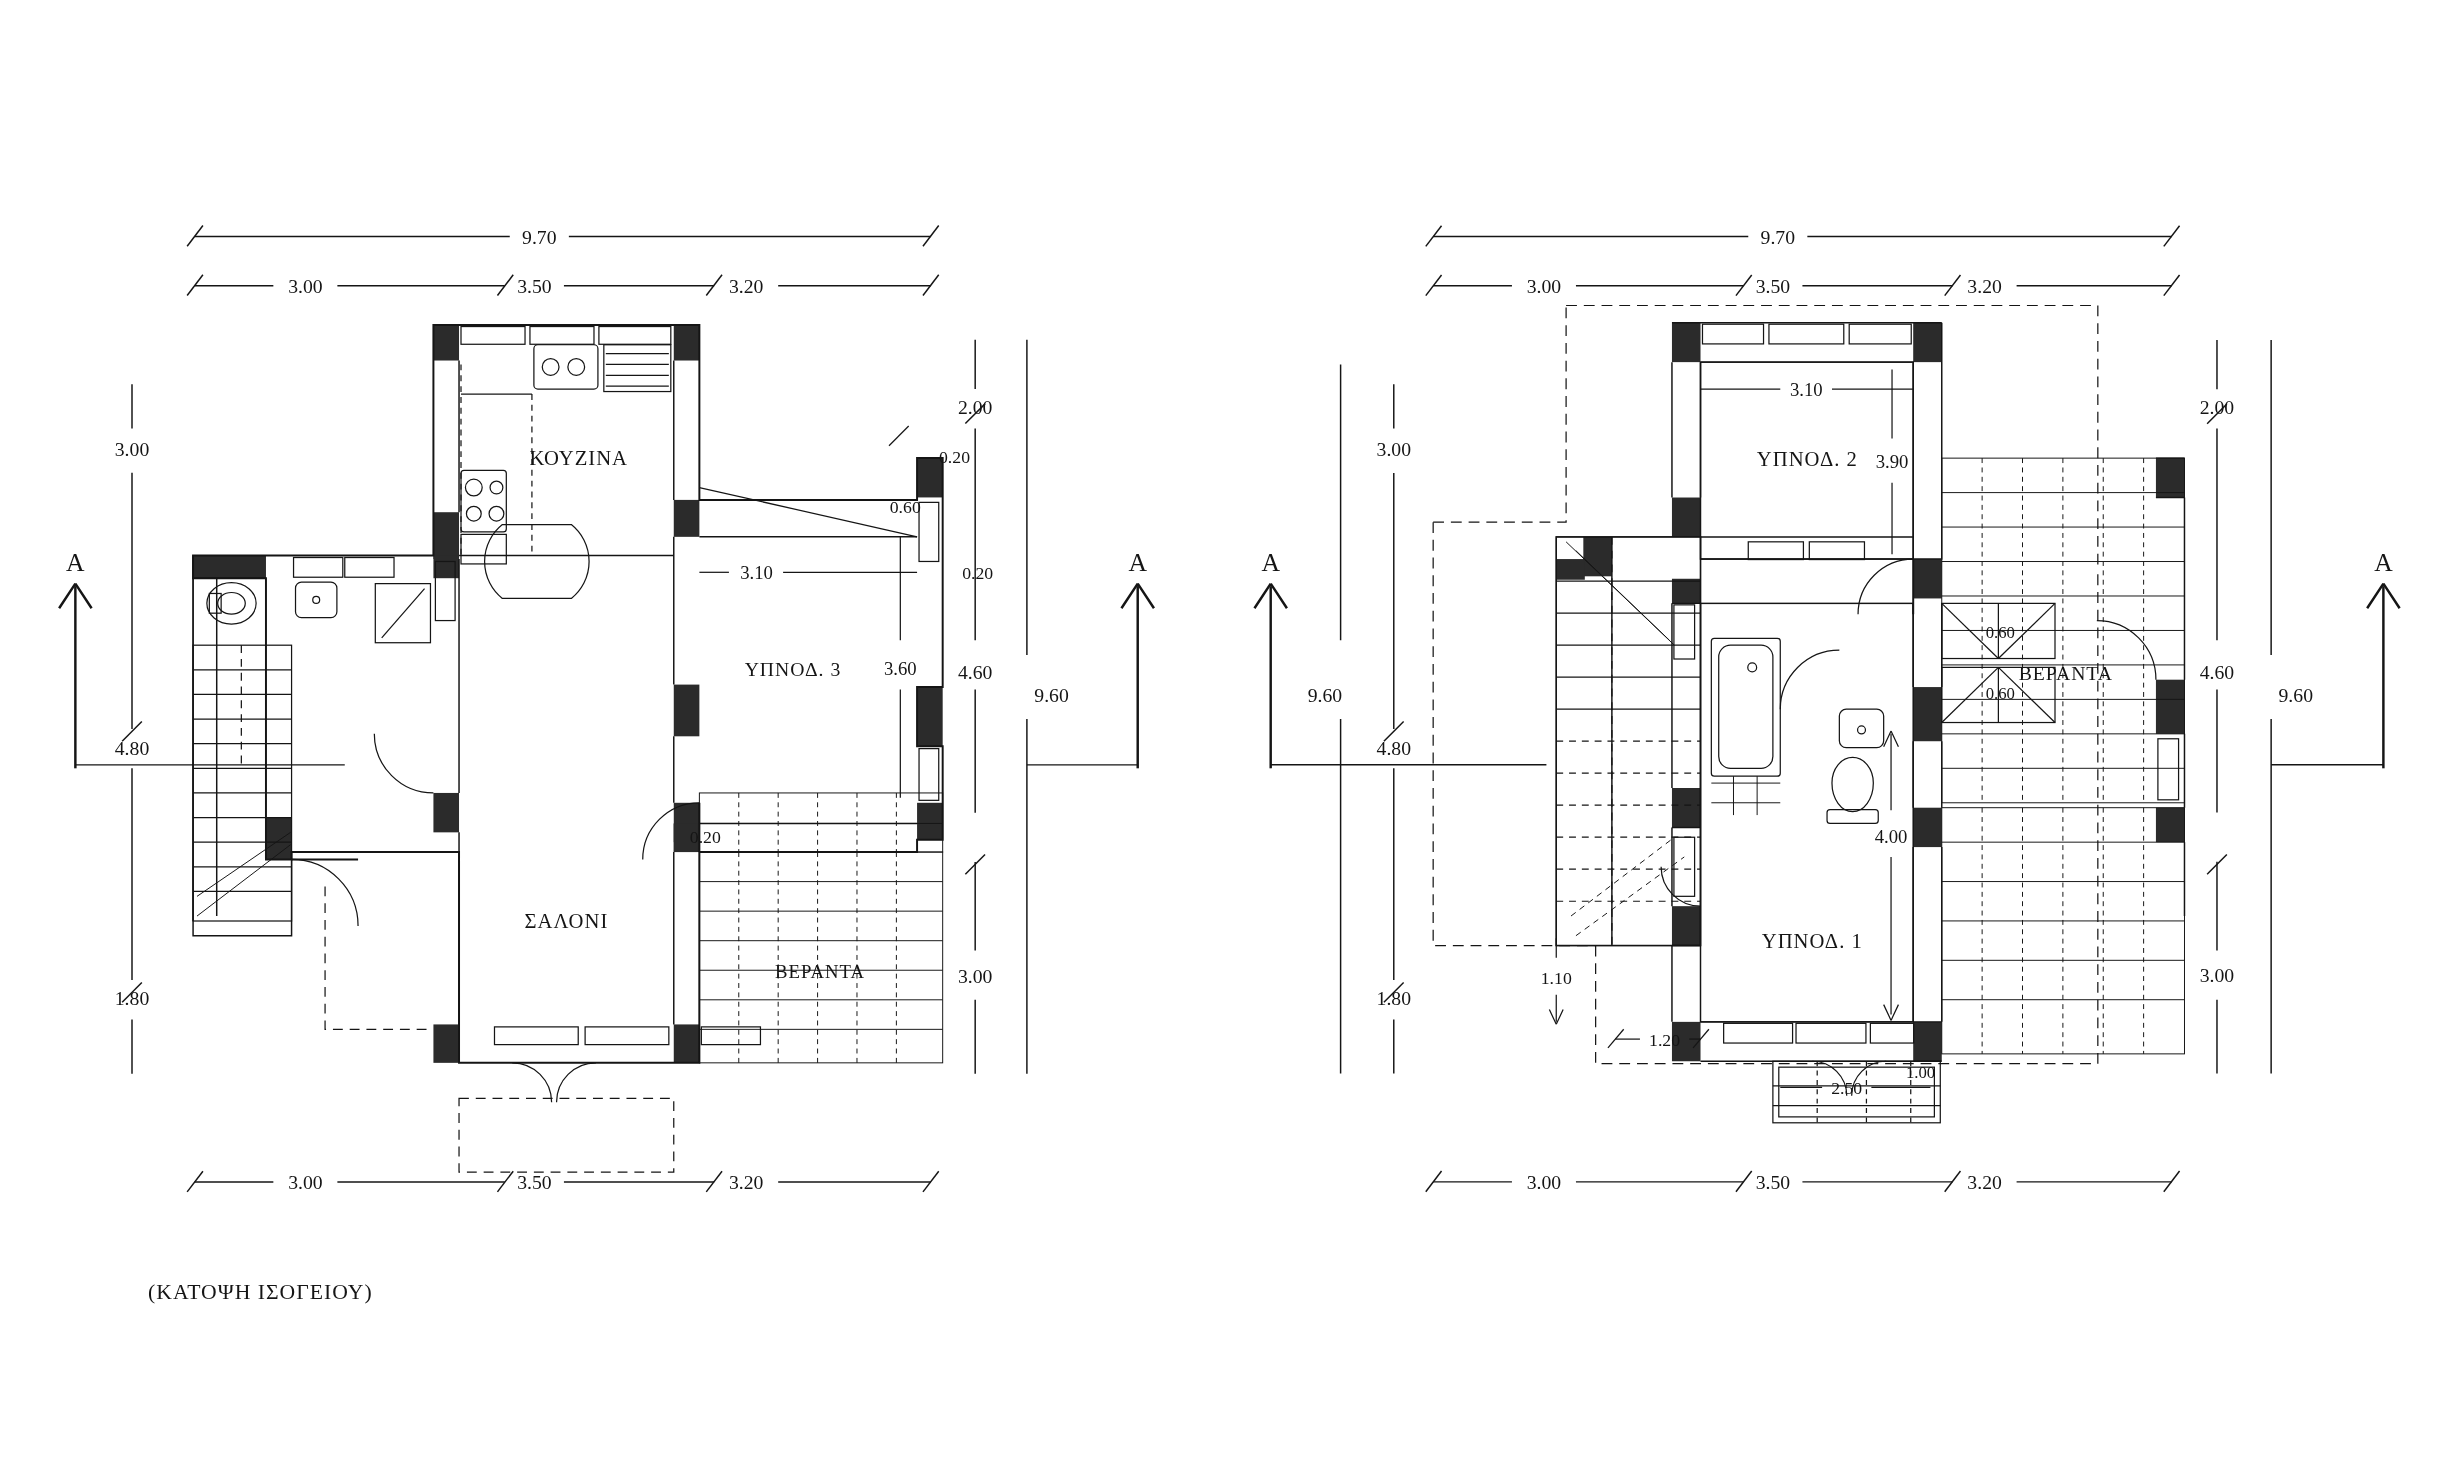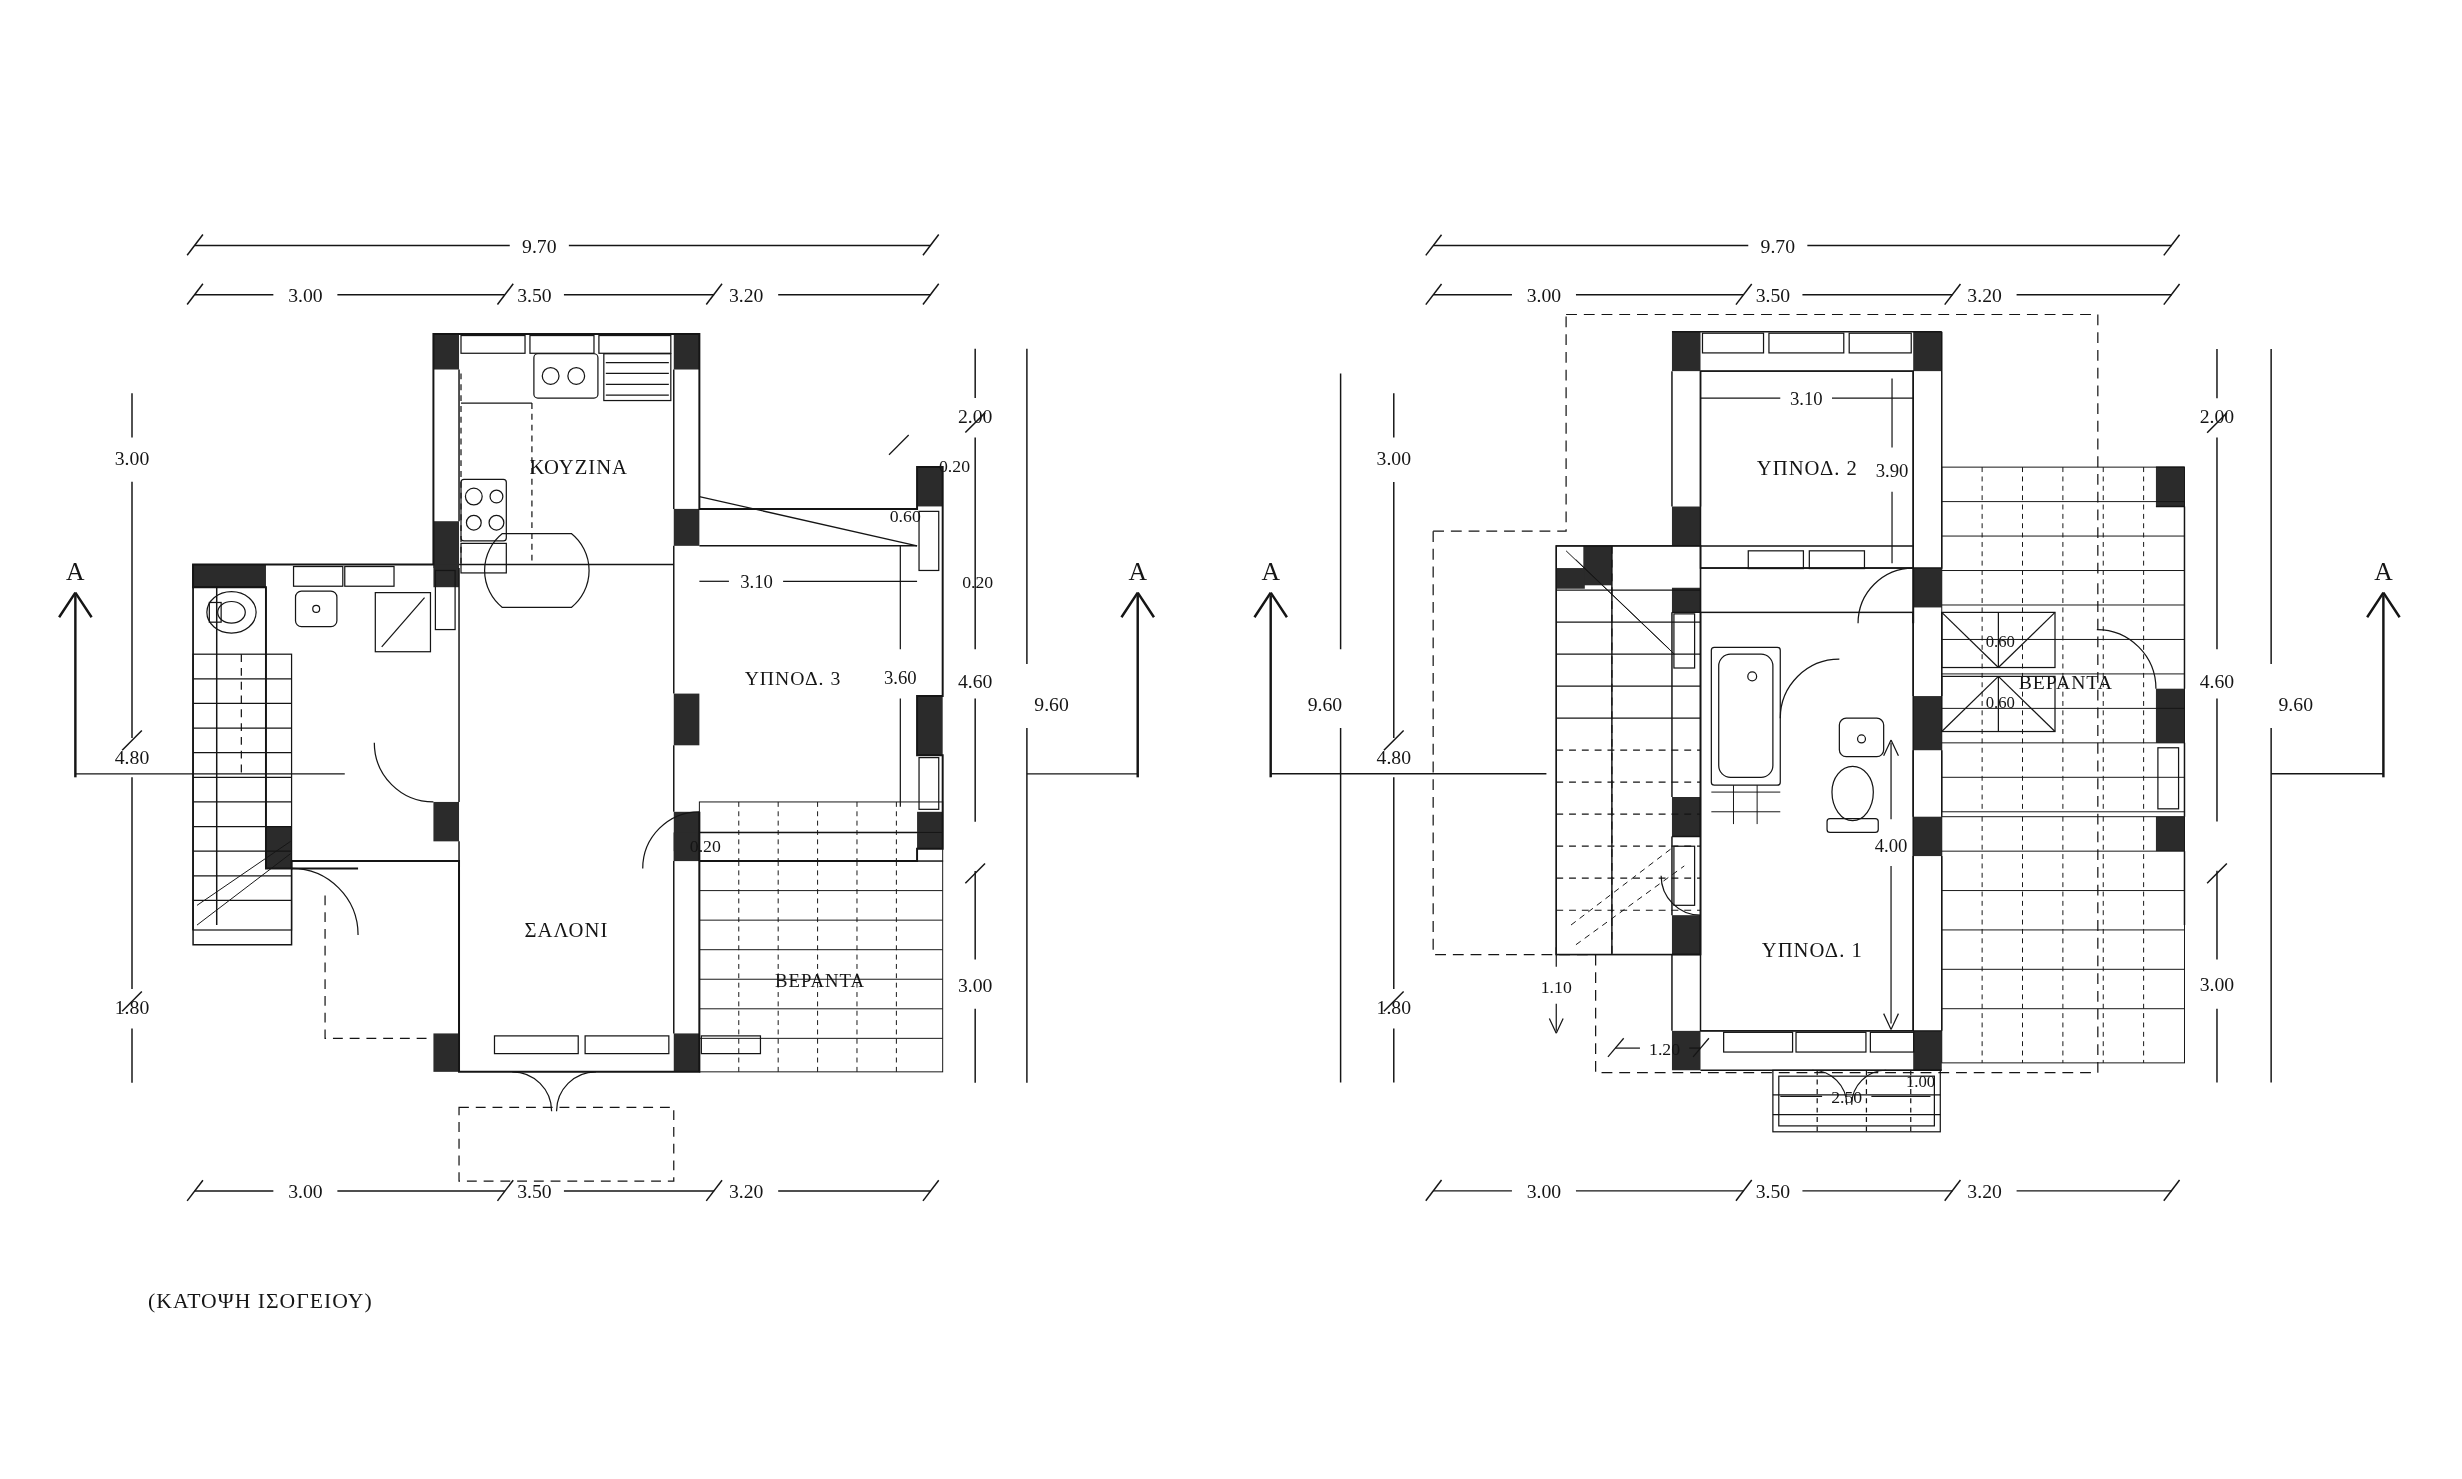--- a/index.html
+++ b/index.html
@@ -1,18 +1,18 @@
 <!DOCTYPE html>
 <html style="font-size:7.9px"><head>
 <meta charset="utf-8">
 <style>
   html,body{margin:0;padding:0;background:#fff;}
   body{width:2505px;height:1480px;position:relative;overflow:hidden;
        font-family:"Liberation Serif",serif;color:#111;}
-  .plan{position:absolute;top:9px;height:1064px;text-decoration:underline;}
+  .plan{position:absolute;top:0;height:1064px;text-decoration:underline;}
   #plan-ground{left:0;width:1251px;}
   #plan-upper{left:1251px;width:1254px;}
   svg{position:absolute;left:0;top:0;}
   .caption{position:absolute;font-size:21.7px;letter-spacing:1px;white-space:nowrap;
            font-family:"Liberation Serif",serif;color:#151515;}
   #cap-ground{left:148px;top:1280px;}
 </style>
 </head>
 <body>
 

